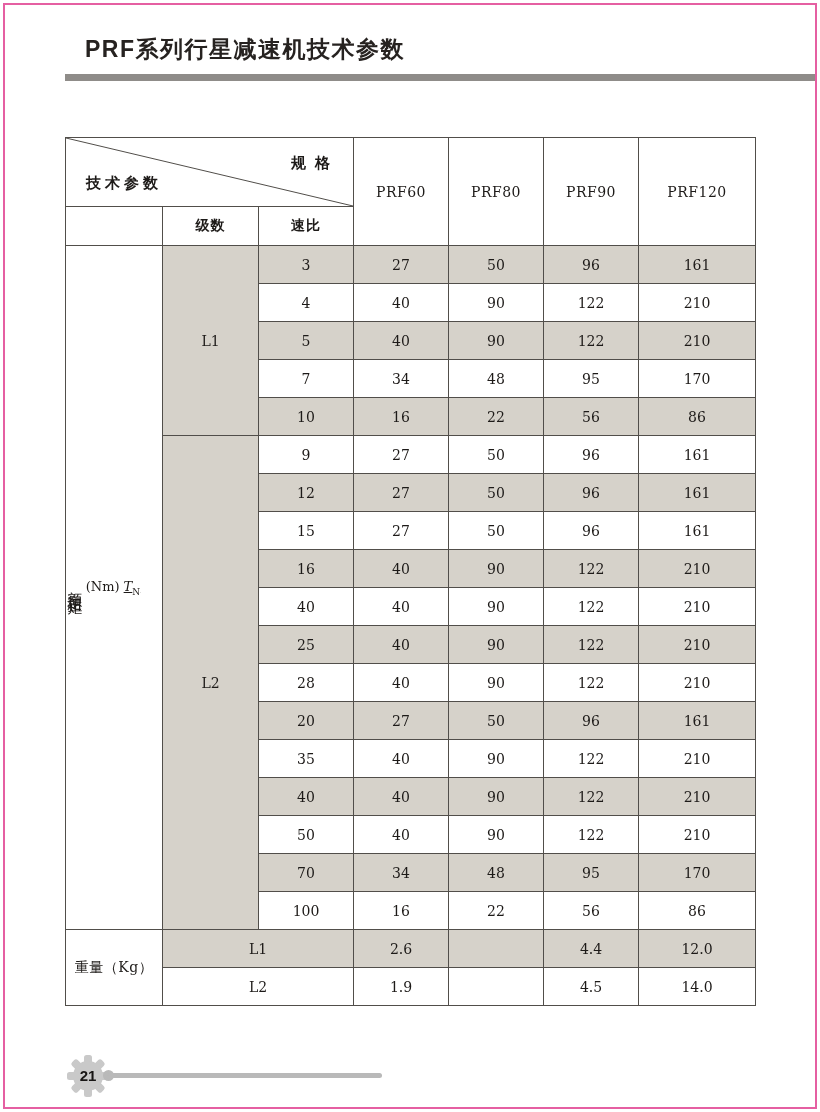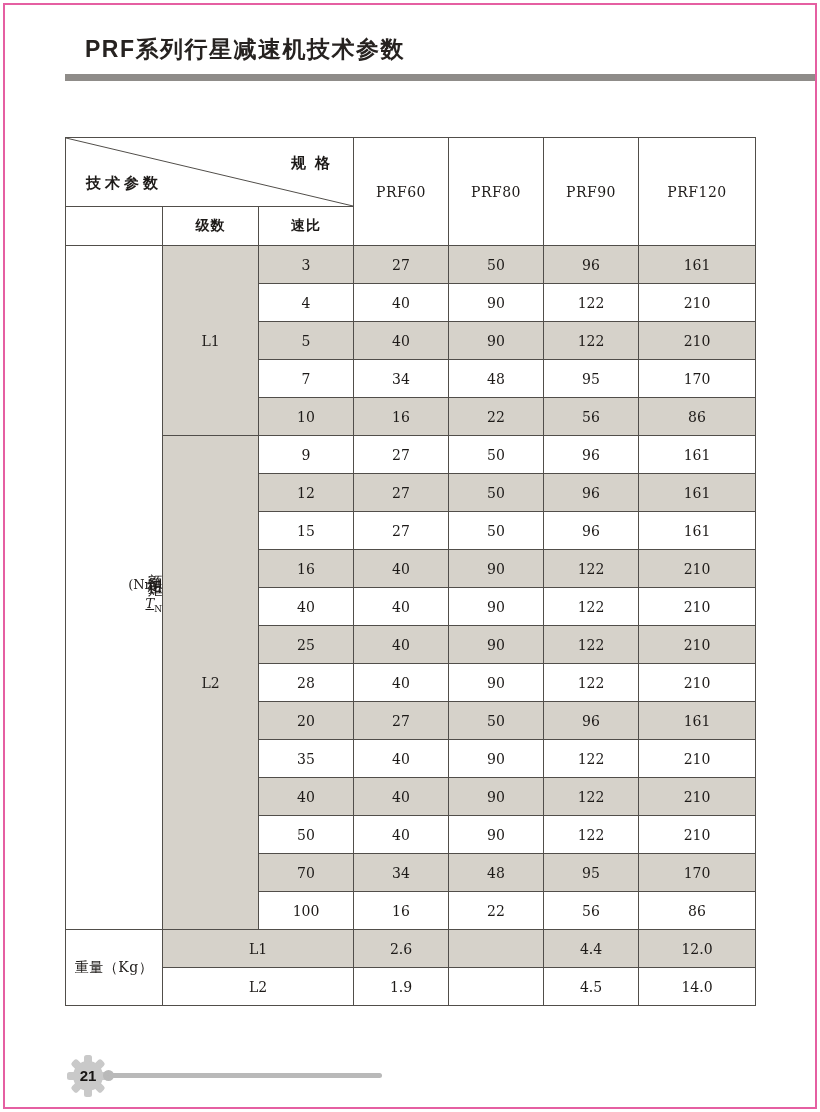--- a/index.html
+++ b/index.html
@@ -31,21 +31,21 @@
   .diag{position:relative;}
   .diag svg{position:absolute;left:0;top:0;width:100%;height:100%;display:block;}
   .diag .spec-lbl{
     position:absolute;top:16px;right:14px;
     font-family:Liberation Sans, sans-serif;font-weight:700;font-size:15px;letter-spacing:9px;
   }
   .diag .param-lbl{
     position:absolute;bottom:13px;left:20px;
     font-family:"Liberation Sans",sans-serif;font-weight:700;font-size:15px;letter-spacing:4px;text-align:center;
   }
-  .torque{display:flex;flex-direction:column;align-items:flex-end;gap:4px;}
+  .torque{display:flex;flex-direction:row;align-items:flex-start;gap:4px;}
   .torque .vert{
     writing-mode:vertical-rl;text-orientation:upright;
     font-size:15px;letter-spacing:3px;line-height:1.05;
   }
   .torque .unit{font-size:13px;}
   .torque .sym{font-size:13px;text-decoration:underline;}
   .torque .sym i{font-family:"DejaVu Serif",serif;}
   .torque .sym sub{font-size:9px;}
   .group-cell{font-size:14px;}
   .weight-label{font-size:15px;letter-spacing:.5px;}

